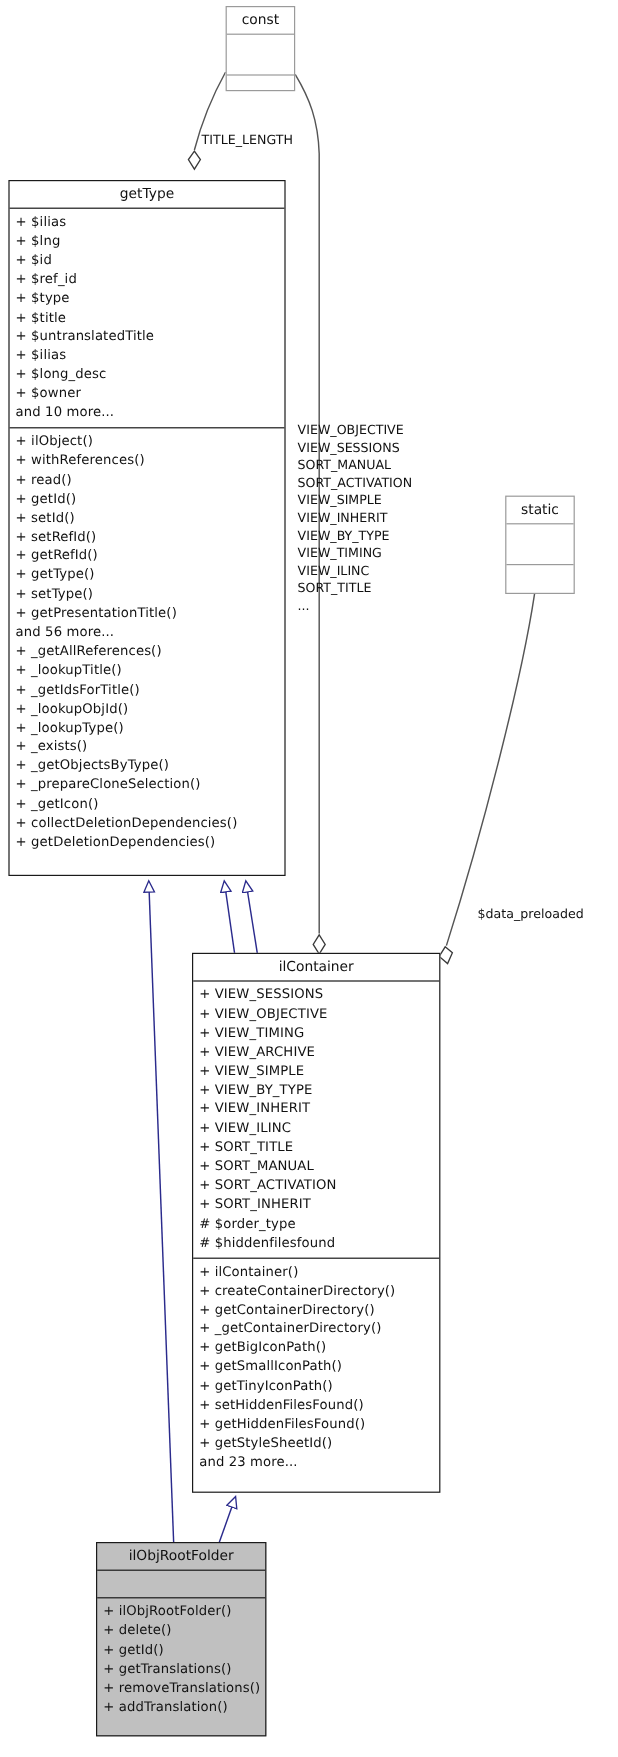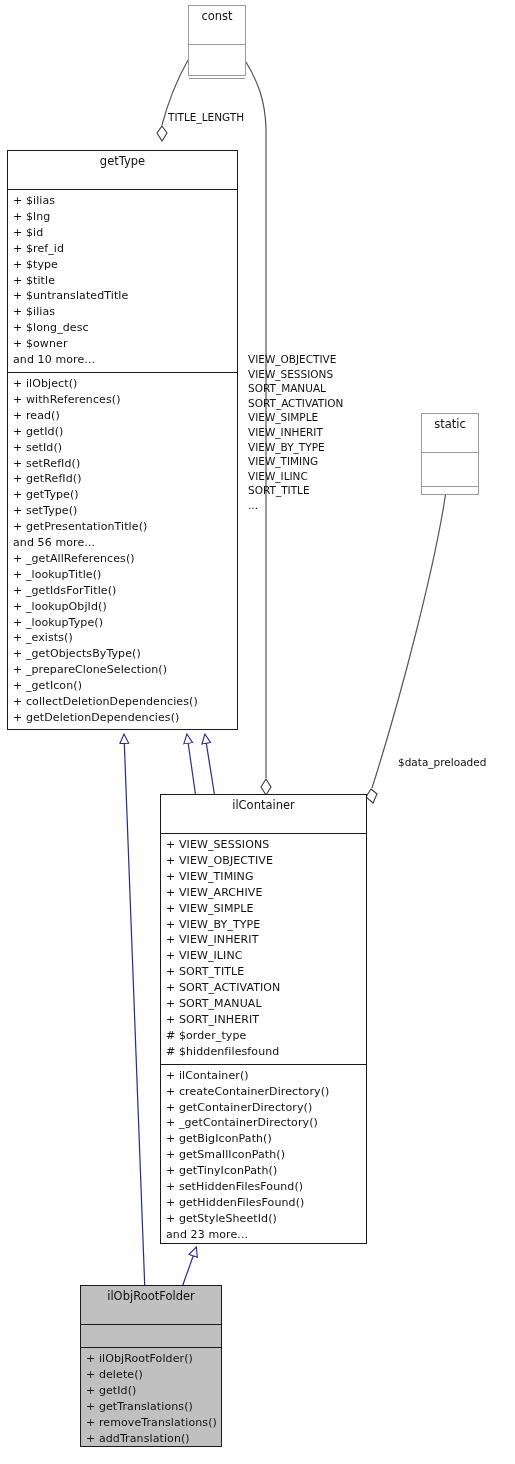--- a/index.html
+++ b/index.html
@@ -36,21 +36,21 @@
   .uml-box.strong {
     border: 1px solid #1a1a1a;
   }
   .uml-box.filled {
     background: #c0c0c0;
   }
   .uml-title {
     text-align: center;
     font-size: 11.5px;
     color: #111111;
-    padding: 4px 2px 21px 2px;
+    padding: 4px 2px 5px 2px;
     line-height: 13px;
     white-space: nowrap;
   }
   .uml-box.strong > .uml-title {
     border-bottom: 1px solid #1a1a1a;
   }
   .uml-box:not(.strong) > .uml-title {
     border-bottom: 1px solid #9a9a9a;
   }
   .uml-compartment {
@@ -206,22 +206,22 @@
     <div class="uml-compartment bordered">
       <div class="member">+ VIEW_SESSIONS</div>
       <div class="member">+ VIEW_OBJECTIVE</div>
       <div class="member">+ VIEW_TIMING</div>
       <div class="member">+ VIEW_ARCHIVE</div>
       <div class="member">+ VIEW_SIMPLE</div>
       <div class="member">+ VIEW_BY_TYPE</div>
       <div class="member">+ VIEW_INHERIT</div>
       <div class="member">+ VIEW_ILINC</div>
       <div class="member">+ SORT_TITLE</div>
+      <div class="member">+ SORT_MANUAL</div>
       <div class="member">+ SORT_ACTIVATION</div>
-      <div class="member">+ SORT_MANUAL</div>
       <div class="member">+ SORT_INHERIT</div>
       <div class="member"># $order_type</div>
       <div class="member"># $hiddenfilesfound</div>
     </div>
     <div class="uml-compartment">
       <div class="member">+ ilContainer()</div>
       <div class="member">+ createContainerDirectory()</div>
       <div class="member">+ getContainerDirectory()</div>
       <div class="member">+ _getContainerDirectory()</div>
       <div class="member">+ getBigIconPath()</div>

